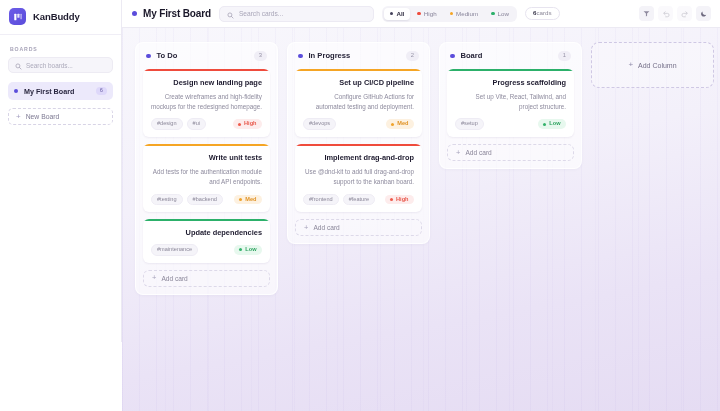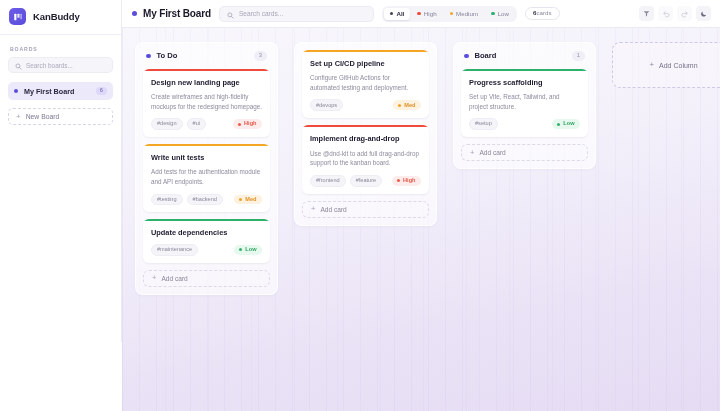--- a/index.html
+++ b/index.html
@@ -222,21 +222,21 @@
   .icon-btn.disabled { opacity: .42; }
 
   
   .board {
     flex: 1 1 auto;
     position: relative;
     overflow: hidden;
     background: linear-gradient(170deg, #f8f7fc 0%, #f3f0fa 38%, #eae3f6 72%, #e5dcf3 100%);
     display: flex;
     align-items: flex-start;
-    gap: 16px;
+    gap: 9px;
     padding: 14px 8px 0 13px;
   }
   .board::before {
     content: "";
     position: absolute;
     inset: 0;
     background:
       repeating-linear-gradient(90deg, rgba(120,95,200,0.045) 0 1px, transparent 1px 17px),
       repeating-linear-gradient(90deg, rgba(120,95,200,0.03) 0 1px, transparent 1px 43px);
     pointer-events: none;
@@ -270,21 +270,21 @@
 
   .card {
     background: #ffffff;
     border-radius: 6px;
     margin-bottom: 7px;
     overflow: hidden;
     box-shadow: 0 1px 2px rgba(50,35,100,0.07);
     cursor: pointer;
   }
   .card-accent { height: 2px; width: 100%; }
-  .card-body { padding: 7px 8px 7px 8px; }
+  .card-body { padding: 7px 8px 7px 8px; text-align: right; }
   .card-title {
     font-size: 7.4px; font-weight: bold; color: #1f1c30;
     margin-bottom: 5px; line-height: 1.25;
   }
   .card-desc {
     font-size: 6.3px; color: #8d8a9d; line-height: 1.52;
     margin-bottom: 7px;
   }
   .card-foot { display: flex; align-items: center; gap: 4px; }
   .tag {
@@ -508,20 +508,25 @@
           </div>
         </div>
 
         <div class="add-card">
           <span class="plus">+</span>
           <span class="lbl">Add card</span>
         </div>
       </div>
 
       <div class="column">
+        <div class="col-head">
+          <span class="col-dot"></span>
+          <span class="col-title">In Progress</span>
+          <span class="col-count">2</span>
+        </div>
 
         <div class="card">
           <div class="card-accent" style="background:#f5a524"></div>
           <div class="card-body">
             <div class="card-title">Set up CI/CD pipeline</div>
             <div class="card-desc">Configure GitHub Actions for automated testing and deployment.</div>
             <div class="card-foot">
               <span class="tag">#devops</span>
               <span class="foot-spacer"></span>
               <span class="prio med">

